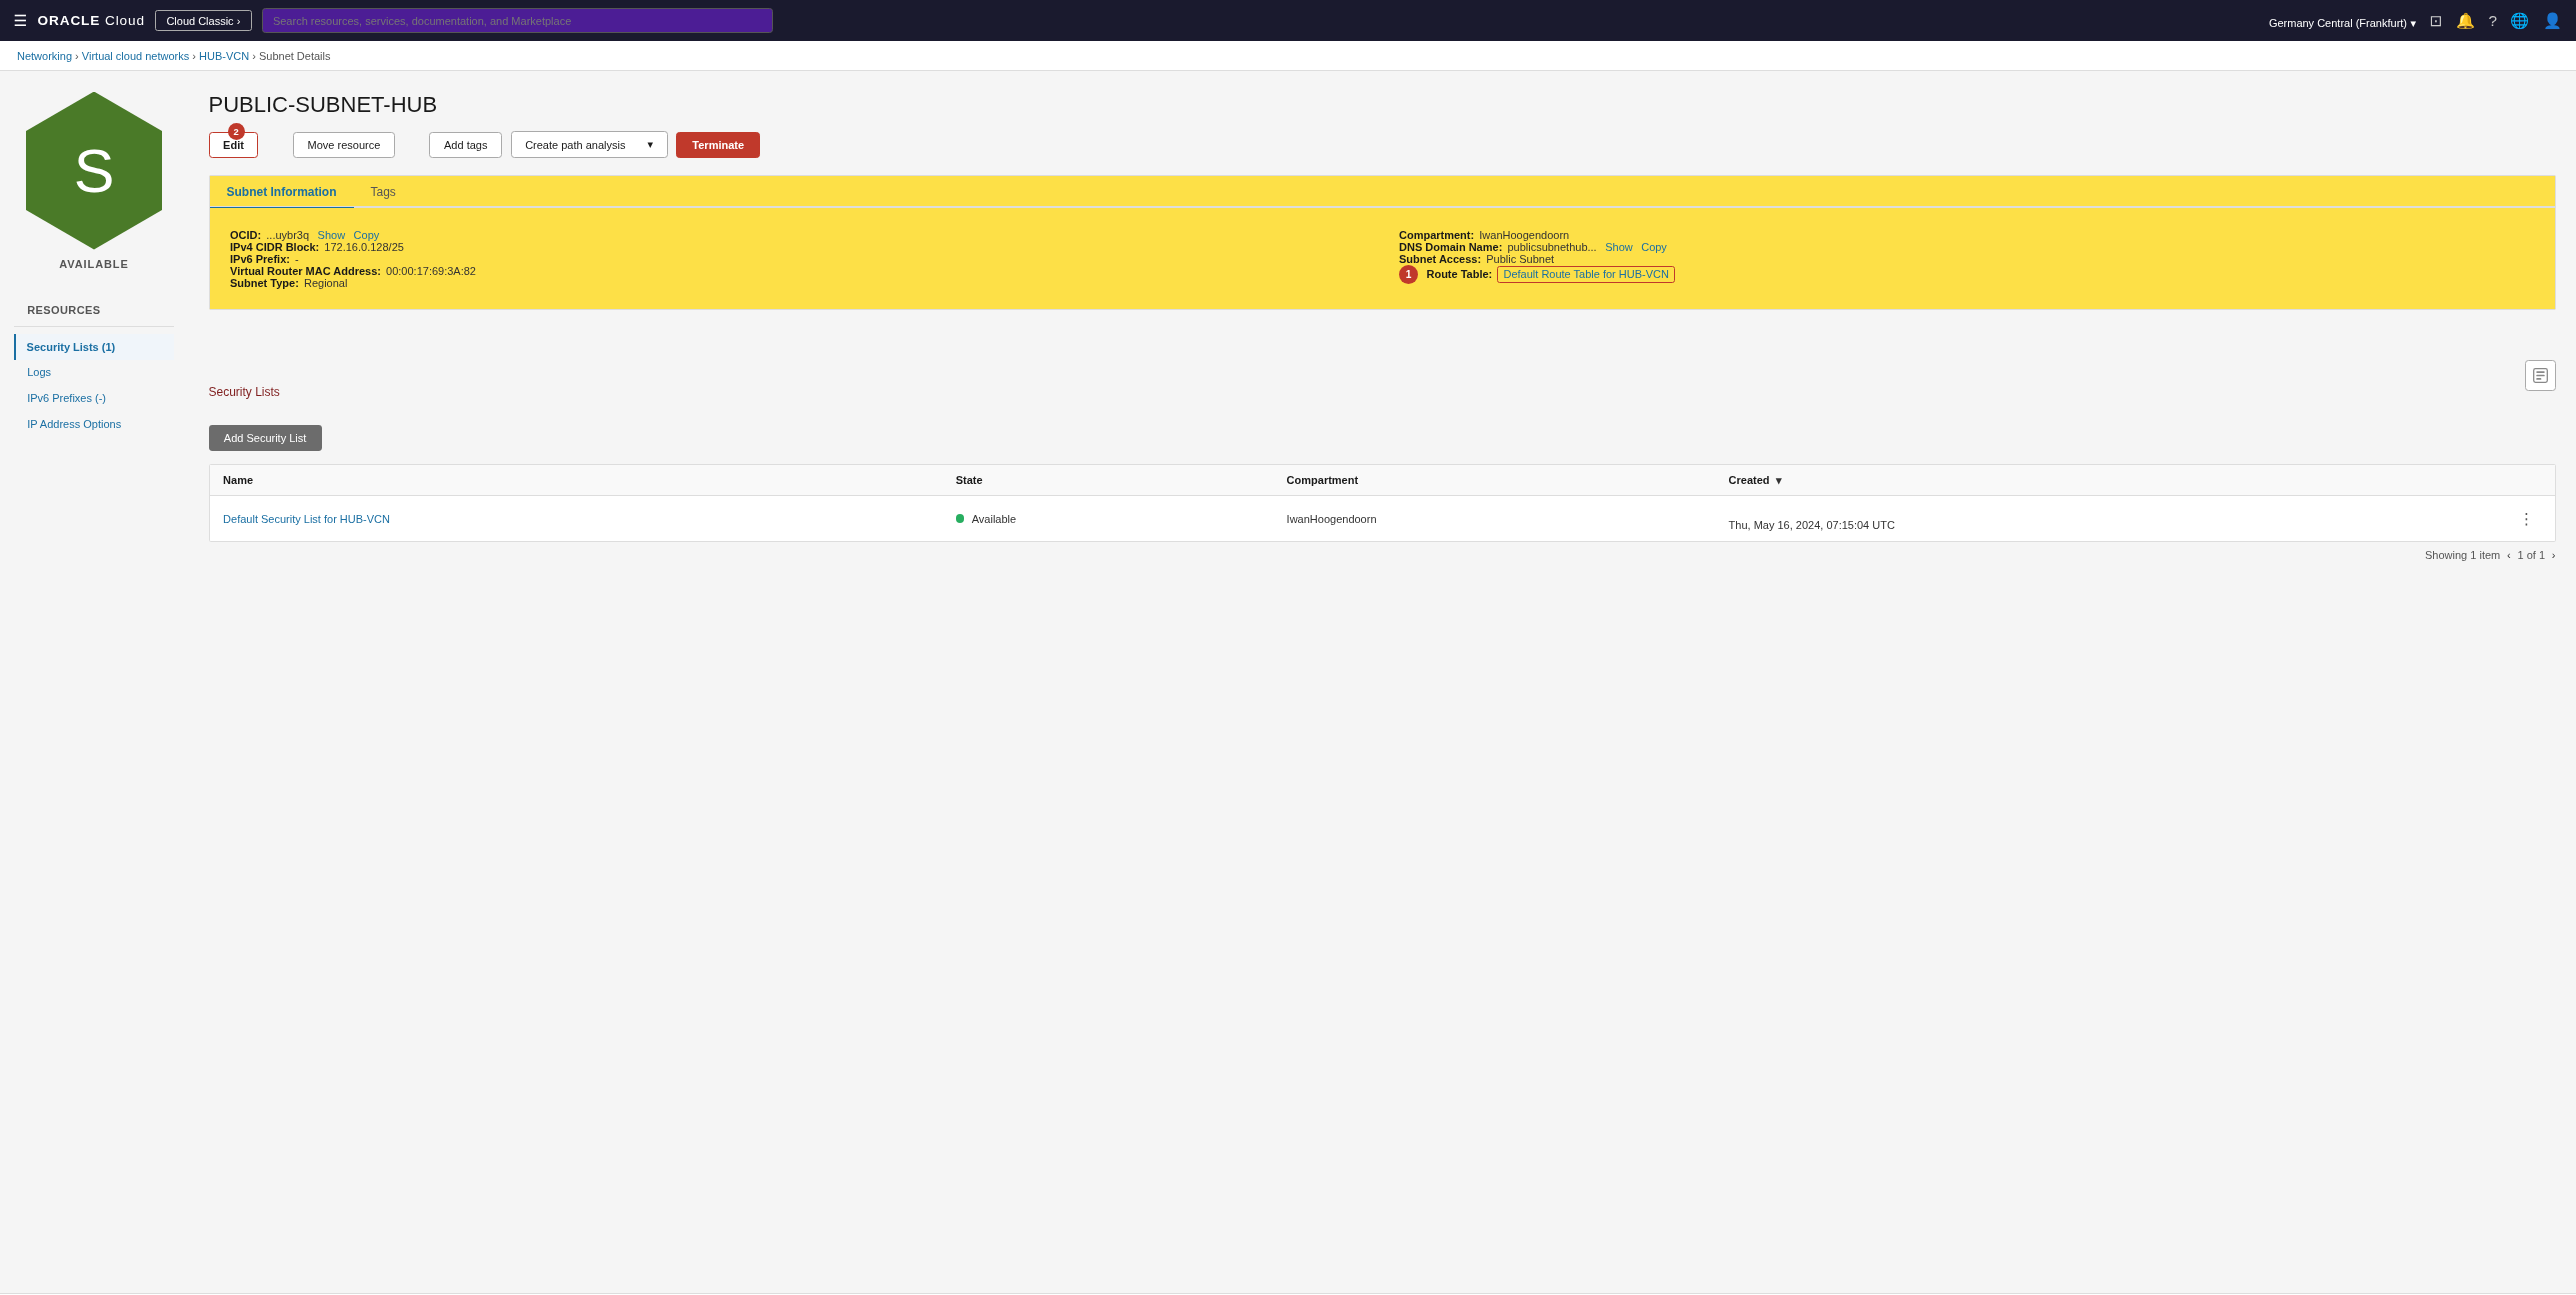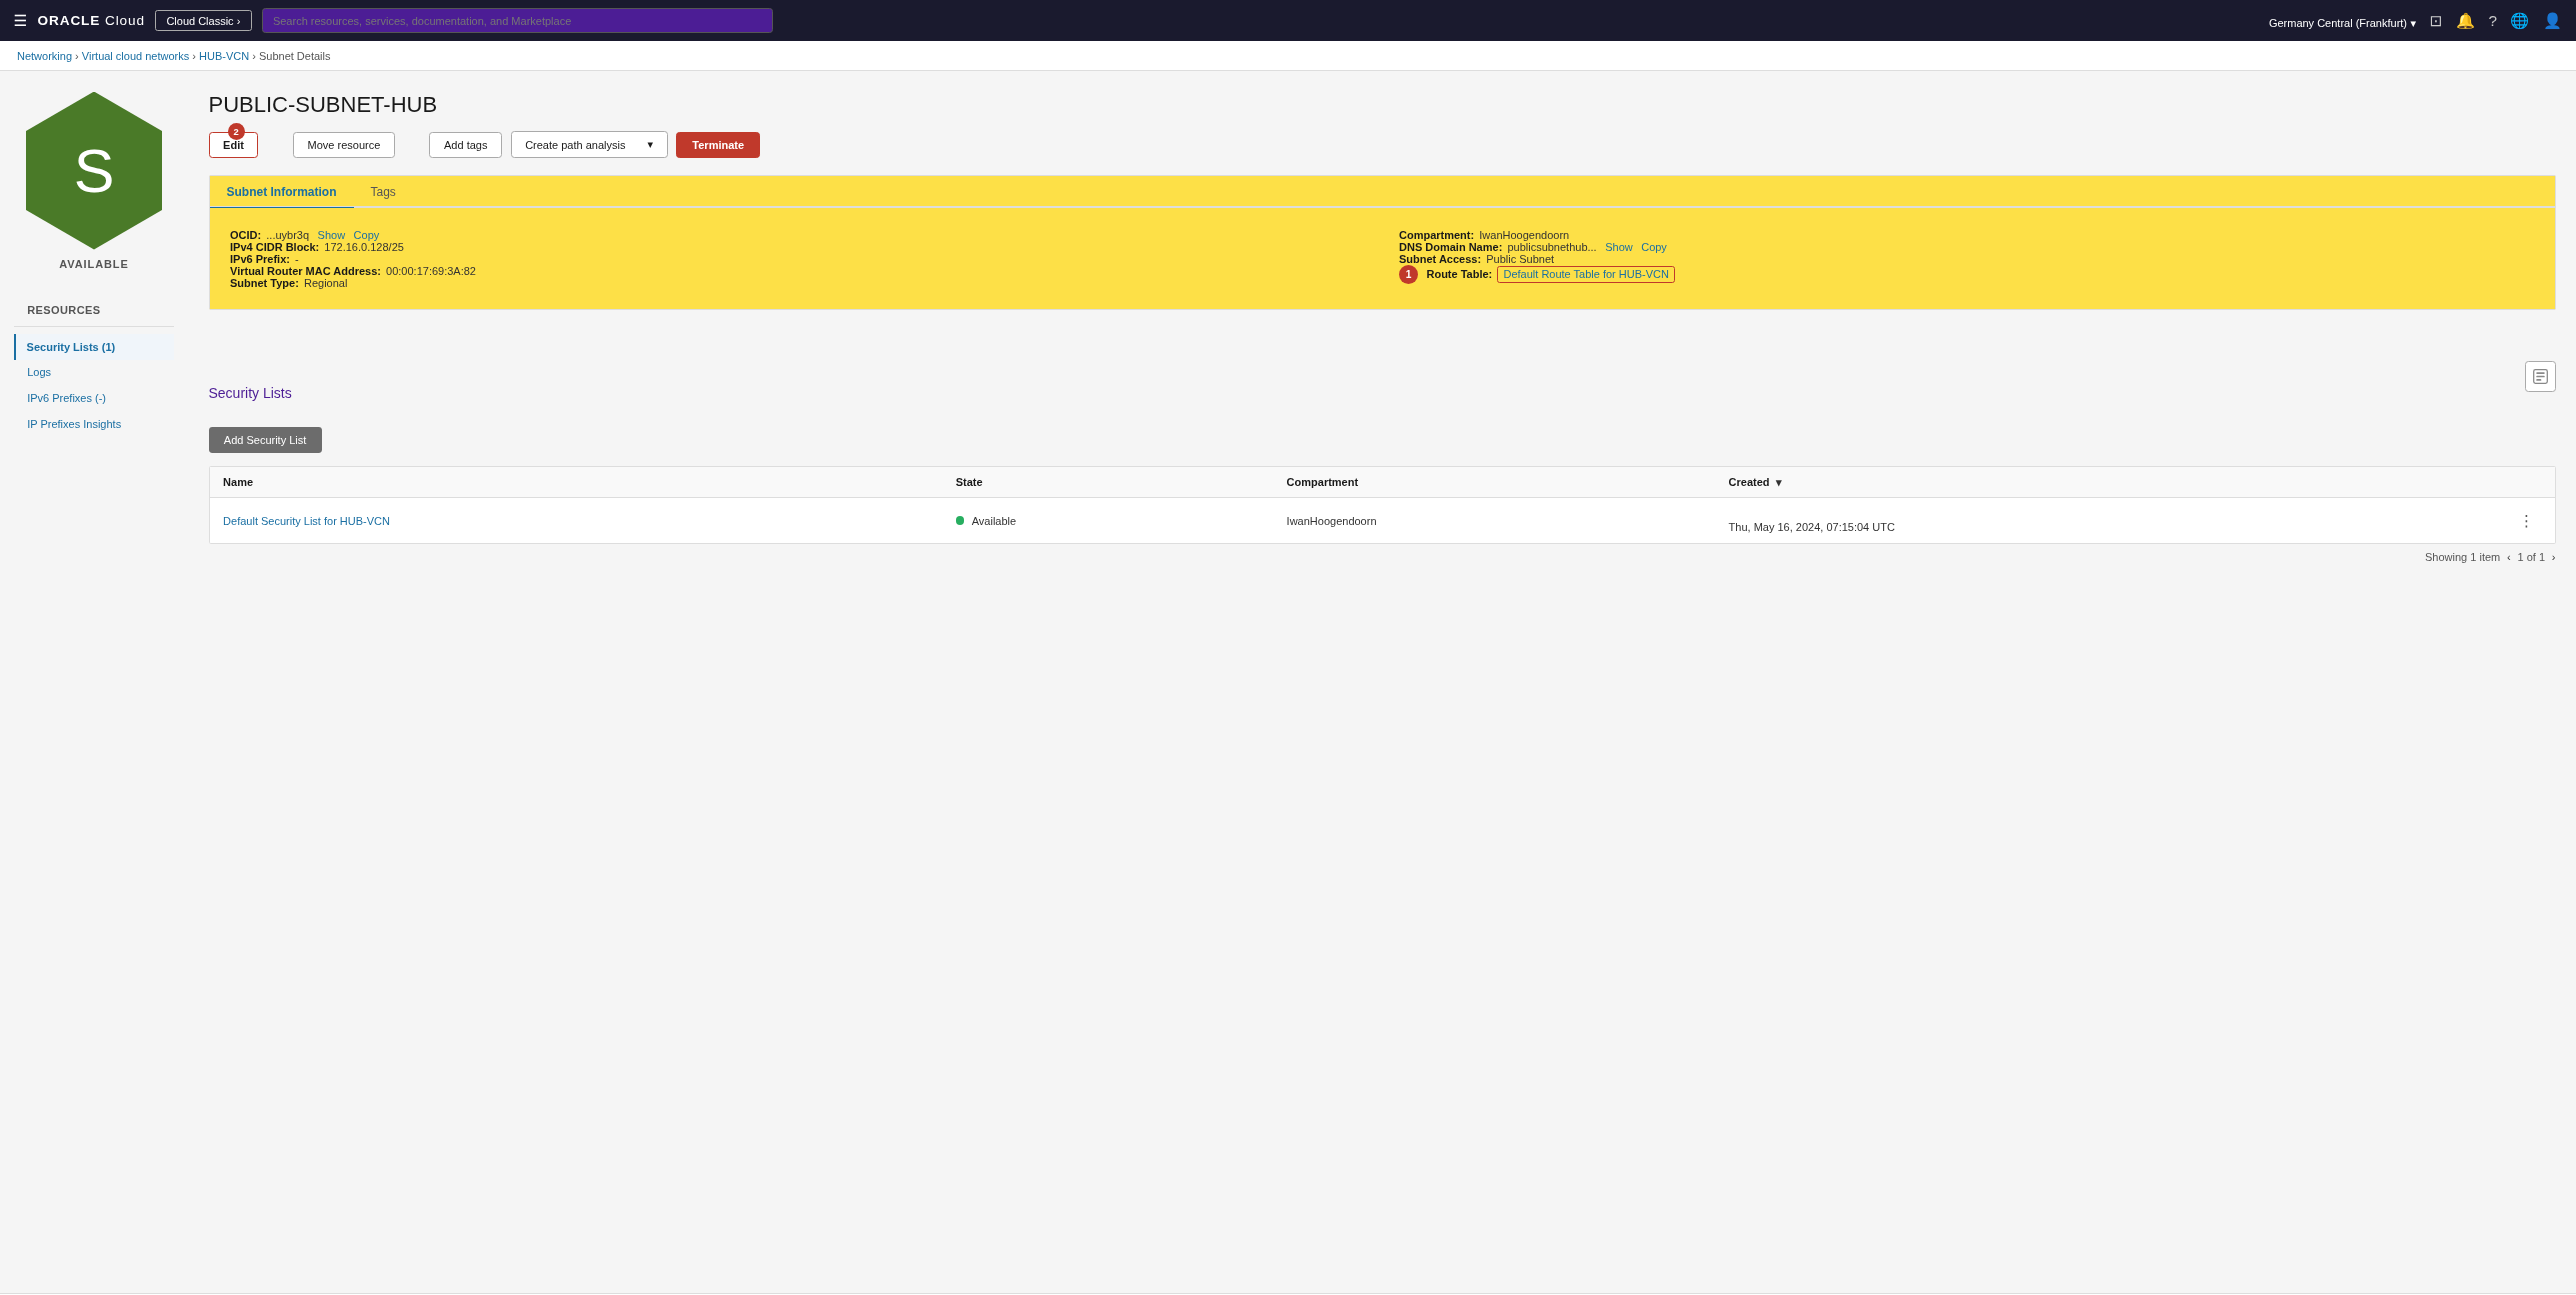--- a/index.html
+++ b/index.html
@@ -257,23 +257,23 @@
       width: 19px;
       height: 19px;
       font-size: 10.2px;
       font-weight: 700;
       margin-right: 3.4px;
       flex-shrink: 0;
     }
 
     
     .section-title {
-      font-size: 14px;
+      font-size: 12px;
       font-weight: 300;
-      color: #4c1d95;
+      color: #7f1d1d;
       margin-bottom: 13.6px;
       margin-top: 48px;
     }
 
     .add-security-btn {
       background: #6c6c6c;
       border: none;
       color: #fff;
       padding: 6.8px 15.3px;
       border-radius: 3.4px;
@@ -430,21 +430,21 @@
       </div>
     </div>
     <div class="hex-status">AVAILABLE</div>
 
     <div style="width:100%;margin-top:34px;">
       <div class="sidebar-resources-title">Resources</div>
       <hr class="sidebar-divider">
       <div class="sidebar-item active">Security Lists (1)</div>
       <div class="sidebar-item">Logs</div>
       <div class="sidebar-item">IPv6 Prefixes (-)</div>
-      <div class="sidebar-item">IP Prefixes Insights</div>
+      <div class="sidebar-item">IP Address Options</div>
     </div>
   </div>
 
   <div class="content-area">
 
     <h1 class="page-title">PUBLIC-SUBNET-HUB</h1>
 
     <div class="action-bar">
       <div style="position:relative;">
         <div class="badge-2">2</div>

